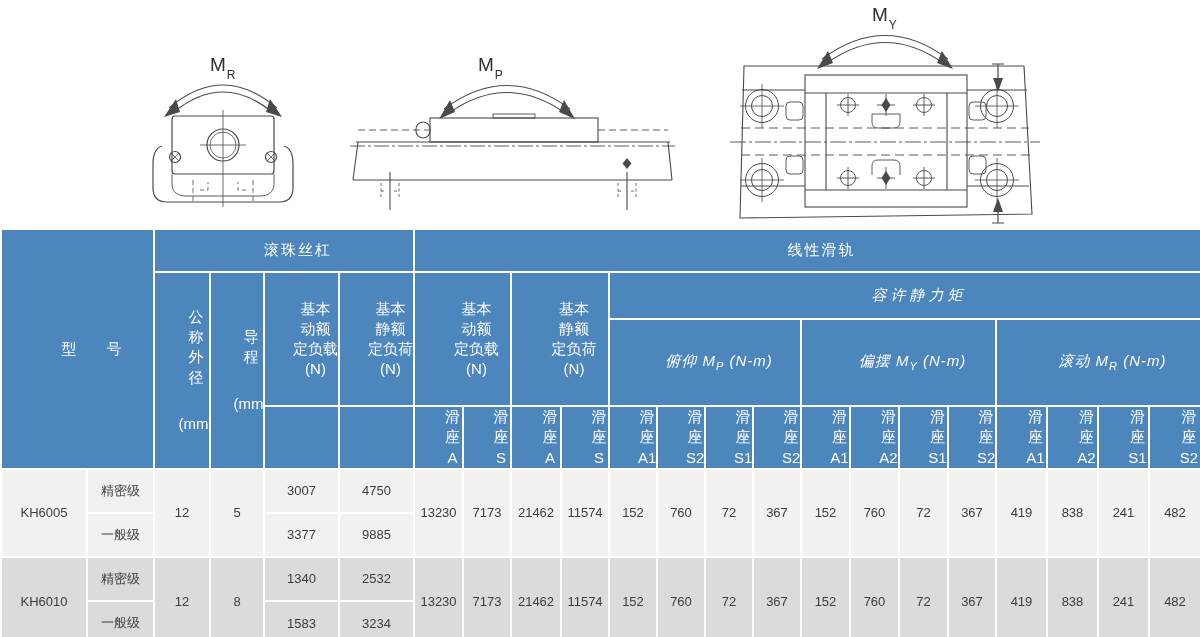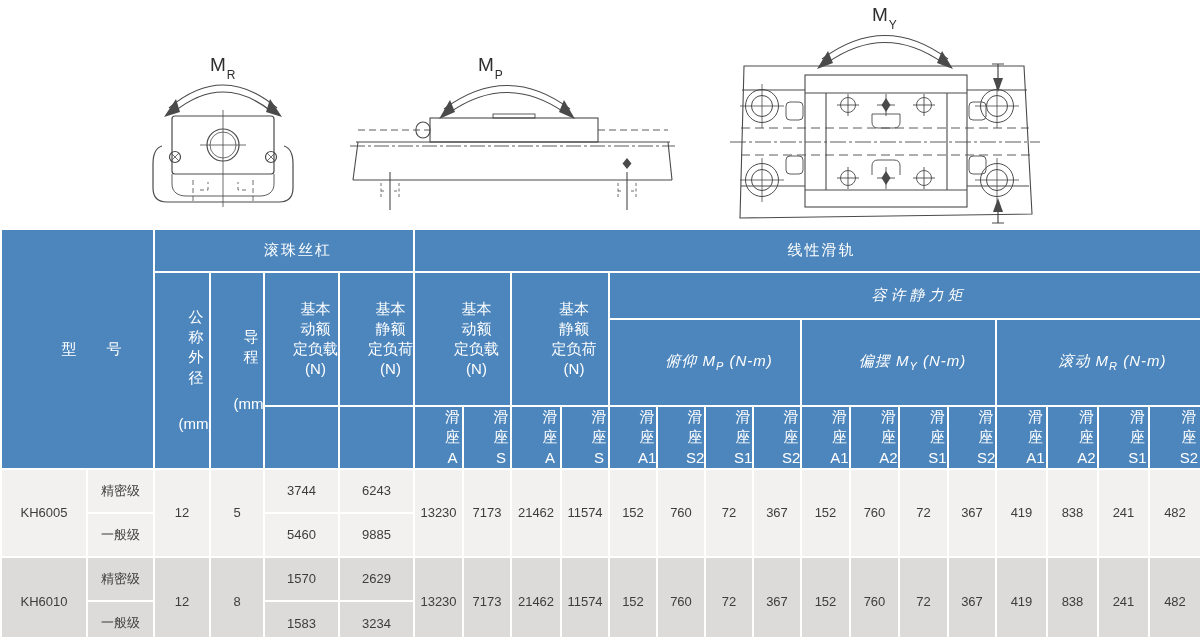--- a/index.html
+++ b/index.html
@@ -260,52 +260,52 @@
 S2</th>
       </tr>
     </thead>
     <tbody>
 
       <tr class="g1" style="height:44px;">
         <td rowspan="2" class="model-cell">KH6005</td>
         <td>精密级</td>
         <td rowspan="2">12</td>
         <td rowspan="2">5</td>
-        <td>3744</td>
-        <td>6243</td>
+        <td>3007</td>
+        <td>4750</td>
         <td rowspan="2">13230</td>
         <td rowspan="2">7173</td>
         <td rowspan="2">21462</td>
         <td rowspan="2">11574</td>
         <td rowspan="2">152</td>
         <td rowspan="2">760</td>
         <td rowspan="2">72</td>
         <td rowspan="2">367</td>
         <td rowspan="2">152</td>
         <td rowspan="2">760</td>
         <td rowspan="2">72</td>
         <td rowspan="2">367</td>
         <td rowspan="2">419</td>
         <td rowspan="2">838</td>
         <td rowspan="2">241</td>
         <td rowspan="2">482</td>
       </tr>
       <tr class="g1" style="height:44px;">
         <td>一般级</td>
-        <td>5460</td>
+        <td>3377</td>
         <td>9885</td>
       </tr>
 
       <tr class="g2" style="height:44px;">
         <td rowspan="2" class="model-cell">KH6010</td>
         <td>精密级</td>
         <td rowspan="2">12</td>
         <td rowspan="2">8</td>
-        <td>1570</td>
-        <td>2629</td>
+        <td>1340</td>
+        <td>2532</td>
         <td rowspan="2">13230</td>
         <td rowspan="2">7173</td>
         <td rowspan="2">21462</td>
         <td rowspan="2">11574</td>
         <td rowspan="2">152</td>
         <td rowspan="2">760</td>
         <td rowspan="2">72</td>
         <td rowspan="2">367</td>
         <td rowspan="2">152</td>
         <td rowspan="2">760</td>

